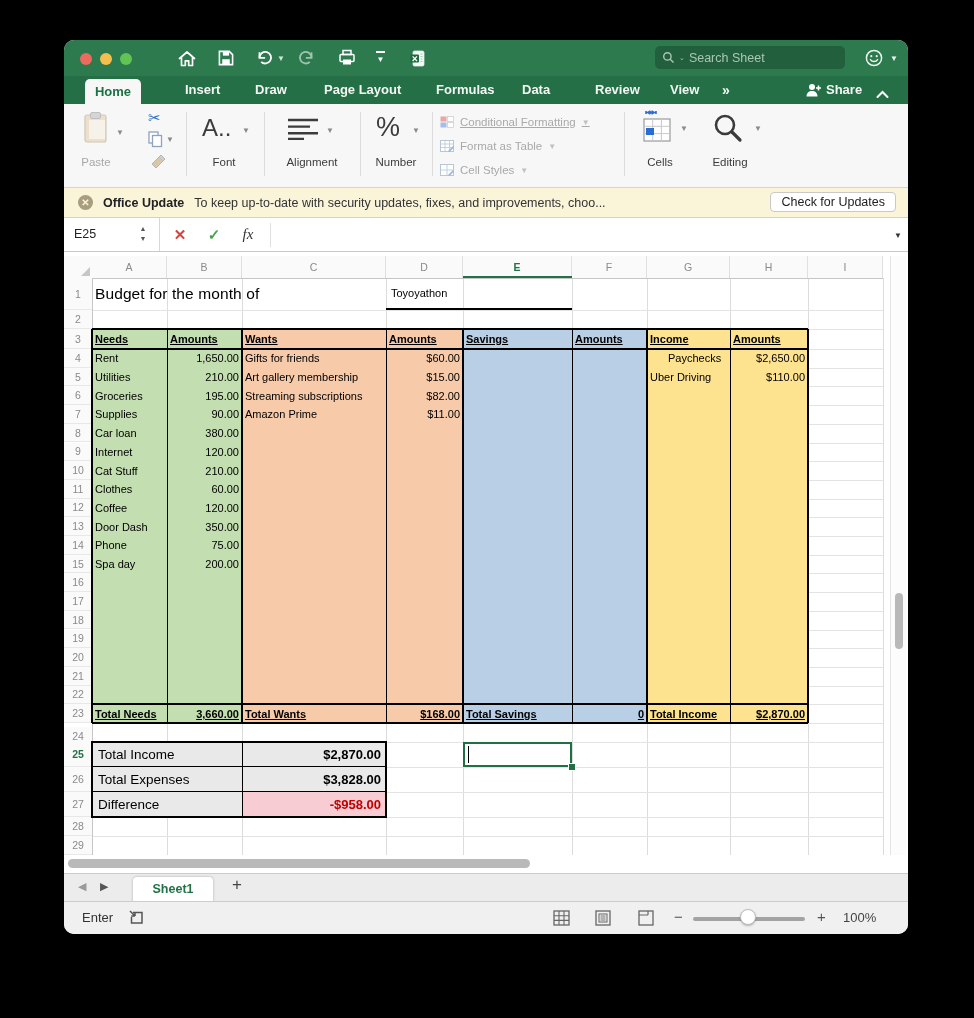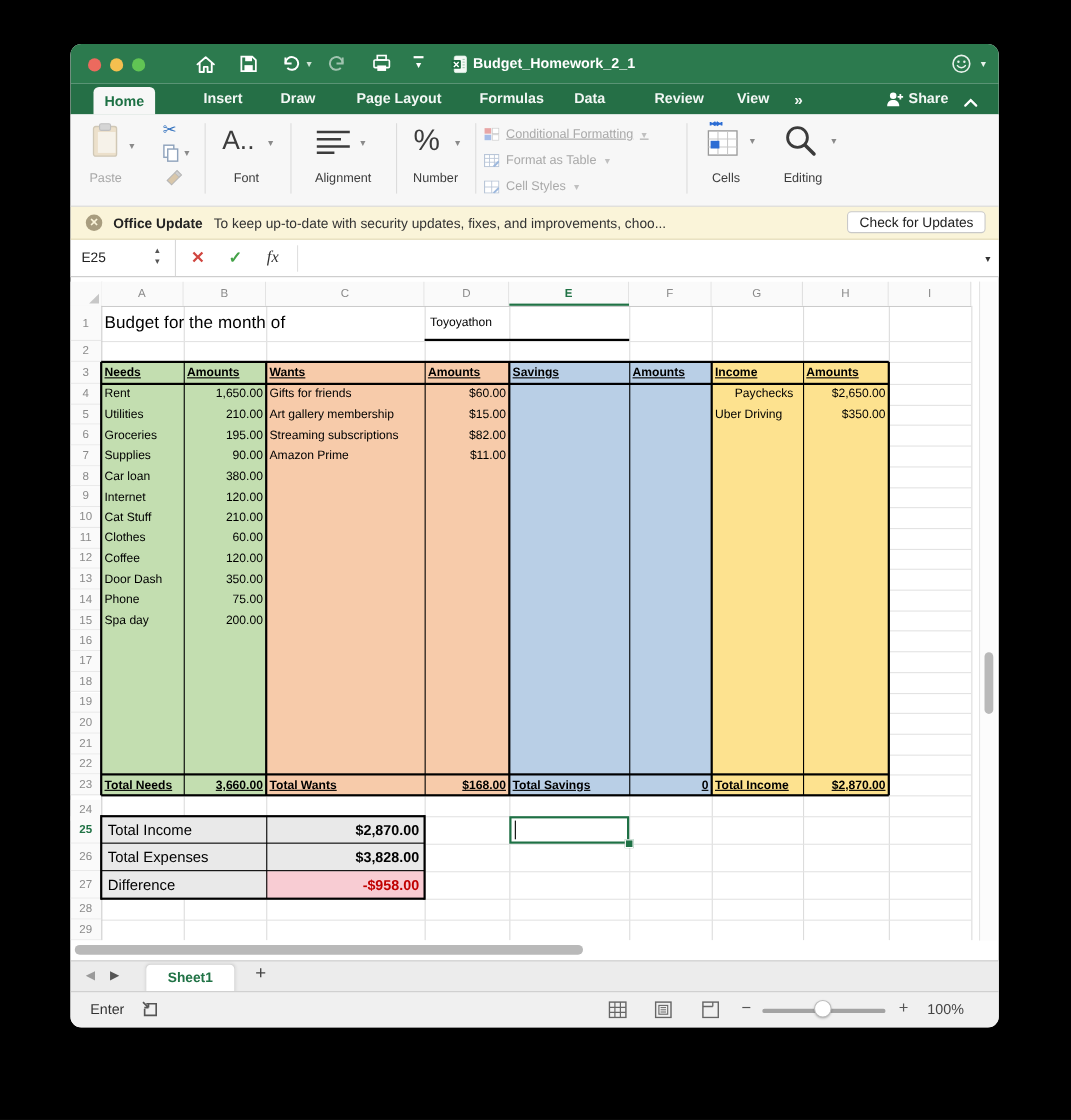--- a/index.html
+++ b/index.html
@@ -124,22 +124,31 @@
       <span class="tb-caret" style="display:block;text-align:center;color:#fff;">▼</span>
     </span>
     <span class="abs" style="left:346px;top:10px;">
       <svg width="15" height="17" viewBox="0 0 15 17">
           <rect x="3" y="1" width="11" height="15" rx="1.5" fill="#f4faf6" stroke="#e0efe6" stroke-width="0.8"></rect>
           <rect x="0.5" y="4.5" width="8.5" height="8" rx="1" fill="#1e6b41"></rect>
           <path d="M2.6 6.4 L7 11 M7 6.4 L2.6 11" stroke="#fff" stroke-width="1.3"></path>
           <path d="M10.5 4 H12.5 M10.5 6.5 H12.5 M10.5 9 H12.5 M10.5 11.5 H12.5" stroke="#9fc5ae" stroke-width="0.9"></path>
         </svg>
     </span>
-    <span id="doc-title" class="abs" style="left:366px;top:0;">Budget_Homework_2_1</span>
-
+
+    <div id="searchbox" class="abs">
+      <span style="display:inline-flex;">
+        <svg width="13" height="13" viewBox="0 0 13 13">
+            <circle cx="5.4" cy="5.4" r="3.7" fill="none" stroke="#a9c7b6" stroke-width="1.4"></circle>
+            <path d="M8.2 8.2 L11.5 11.5" stroke="#a9c7b6" stroke-width="1.4"></path>
+          </svg>
+      </span>
+      <span style="font-size:7px;color:#a9c7b6;">⌄</span>
+      <span>Search Sheet</span>
+    </div>
 
     <span class="abs" style="left:800px;top:8px;">
       <svg width="20" height="20" viewBox="0 0 20 20">
           <circle cx="10" cy="10" r="7.6" fill="none" stroke="#e9f2ec" stroke-width="1.5"></circle>
           <circle cx="7.3" cy="8.2" r="1.1" fill="#e9f2ec"></circle>
           <circle cx="12.7" cy="8.2" r="1.1" fill="#e9f2ec"></circle>
           <path d="M6.4 11.6 A4.3 4.3 0 0 0 13.6 11.6" fill="none" stroke="#e9f2ec" stroke-width="1.4" stroke-linecap="round"></path>
         </svg>
     </span>
     <span class="abs tb-caret" style="left:826px;top:14px;color:#e9f2ec;">▼</span>
@@ -416,21 +425,21 @@
       <div class="cell amt" style="left: 322px; top: 93px; width: 77px; height: 18.7px;">$60.00</div>
       <div class="cell " style="left: 178px; top: 111.7px; width: 144px; height: 18.7px;">Art gallery membership</div>
       <div class="cell amt" style="left: 322px; top: 111.7px; width: 77px; height: 18.7px;">$15.00</div>
       <div class="cell " style="left: 178px; top: 130.4px; width: 144px; height: 18.7px;">Streaming subscriptions</div>
       <div class="cell amt" style="left: 322px; top: 130.4px; width: 77px; height: 18.7px;">$82.00</div>
       <div class="cell " style="left: 178px; top: 149.1px; width: 144px; height: 18.7px;">Amazon Prime</div>
       <div class="cell amt" style="left: 322px; top: 149.1px; width: 77px; height: 18.7px;">$11.00</div>
       <div class="cell " style="left: 583px; top: 93px; width: 83px; height: 18.7px; padding-left: 21px;">Paychecks</div>
       <div class="cell amt" style="left: 666px; top: 93px; width: 78px; height: 18.7px;">$2,650.00</div>
       <div class="cell " style="left: 583px; top: 111.7px; width: 83px; height: 18.7px;">Uber Driving</div>
-      <div class="cell amt" style="left: 666px; top: 111.7px; width: 78px; height: 18.7px;">$350.00</div>
+      <div class="cell amt" style="left: 666px; top: 111.7px; width: 78px; height: 18.7px;">$110.00</div>
       <div class="cell hdr" style="left: 28px; top: 448.3px; width: 75px; height: 18.7px;">Total Needs</div>
       <div class="cell amt hdr" style="left: 103px; top: 448.3px; width: 75px; height: 18.7px;">3,660.00</div>
       <div class="cell hdr" style="left: 178px; top: 448.3px; width: 144px; height: 18.7px;">Total Wants</div>
       <div class="cell amt hdr" style="left: 322px; top: 448.3px; width: 77px; height: 18.7px;">$168.00</div>
       <div class="cell hdr" style="left: 399px; top: 448.3px; width: 109px; height: 18.7px;">Total Savings</div>
       <div class="cell amt hdr" style="left: 508px; top: 448.3px; width: 75px; height: 18.7px;">0</div>
       <div class="cell hdr" style="left: 583px; top: 448.3px; width: 83px; height: 18.7px;">Total Income</div>
       <div class="cell amt hdr" style="left: 666px; top: 448.3px; width: 78px; height: 18.7px;">$2,870.00</div>
       <div class="cell sumlbl" style="left: 28px; top: 485.7px; width: 150px; height: 25px;">Total Income</div>
       <div class="cell sumval" style="left: 178px; top: 485.7px; width: 144px; height: 25px;">$2,870.00</div>

